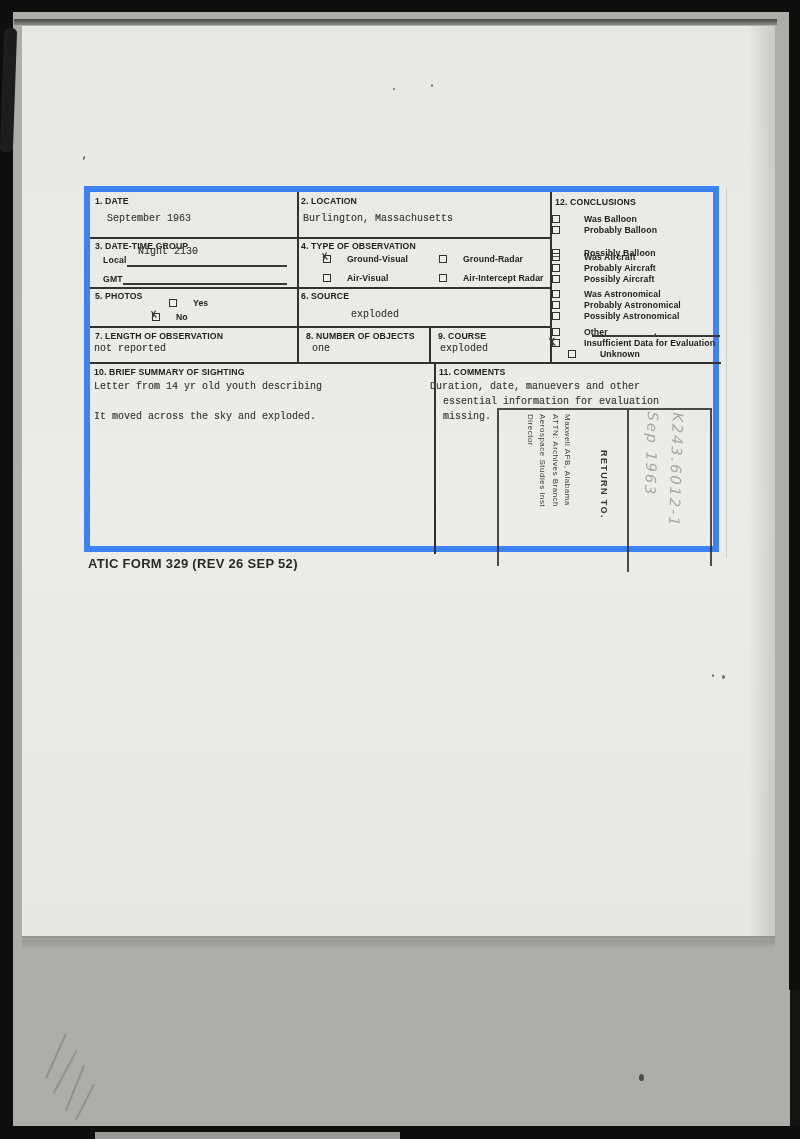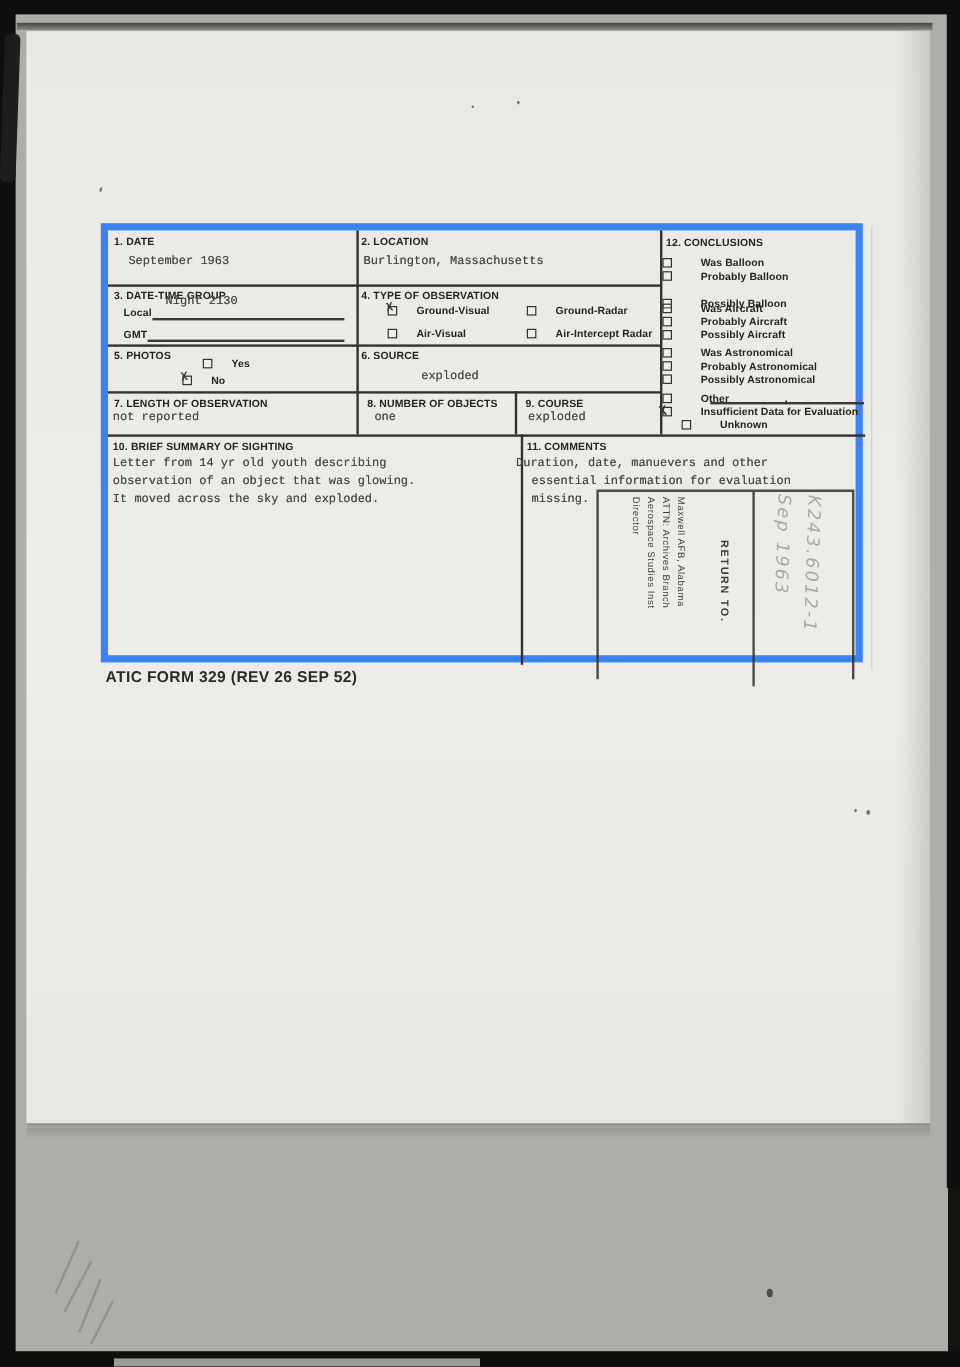--- a/index.html
+++ b/index.html
@@ -148,21 +148,20 @@
 
     <span class="hdr" style="left:5px;top:139px;">7. LENGTH OF OBSERVATION</span>
     <span class="typed" style="left:4px;top:151px;">not reported</span>
     <span class="hdr" style="left:216px;top:139px;">8. NUMBER OF OBJECTS</span>
     <span class="typed" style="left:222px;top:151px;">one</span>
     <span class="hdr" style="left:348px;top:139px;">9. COURSE</span>
     <span class="typed" style="left:350px;top:151px;">exploded</span>
 
     <span class="hdr" style="left:4px;top:175px;">10. BRIEF SUMMARY OF SIGHTING</span>
     <span class="typed" style="left:4px;top:189px;">Letter from 14 yr old youth describing</span>
-    <span class="typed" style="left:4px;top:204px;">observation of an object that was glowing.</span>
     <span class="typed" style="left:4px;top:219px;">It moved across the sky and exploded.</span>
 
     <span class="hdr" style="left:349px;top:175px;">11. COMMENTS</span>
     <span class="typed" style="left:340px;top:189px;">Duration, date, manuevers and other</span>
     <span class="typed" style="left:353px;top:204px;">essential information for evaluation</span>
     <span class="typed" style="left:353px;top:219px;">missing.</span>
 
     <span class="hdr" style="left:465px;top:5px;">12. CONCLUSIONS</span>
 
     <span class="opt" style="left:462px;top:22px;">

